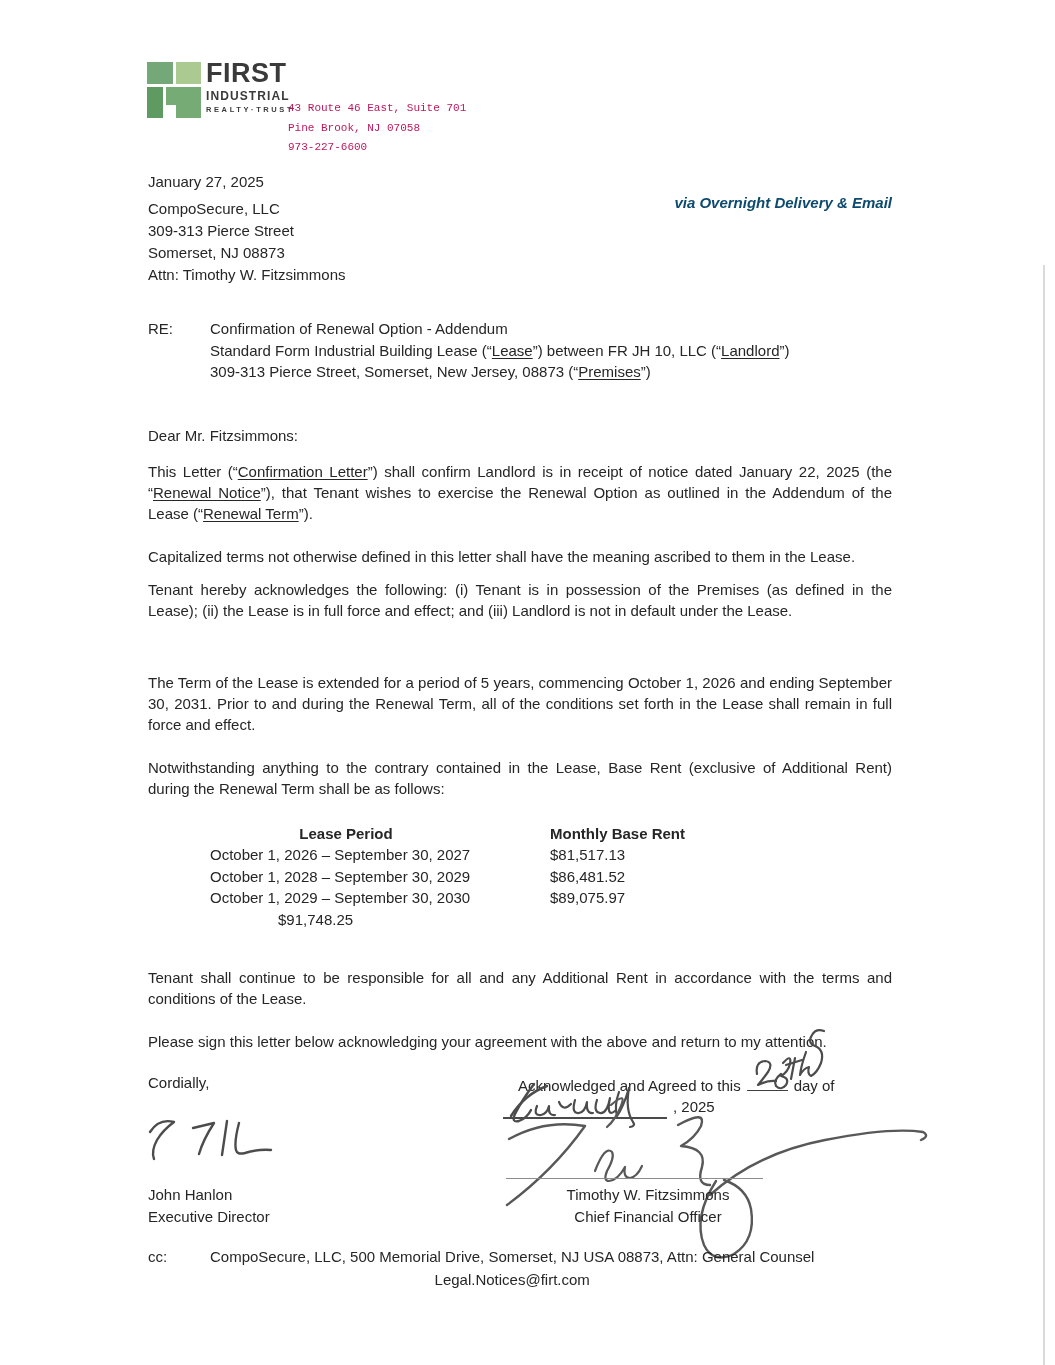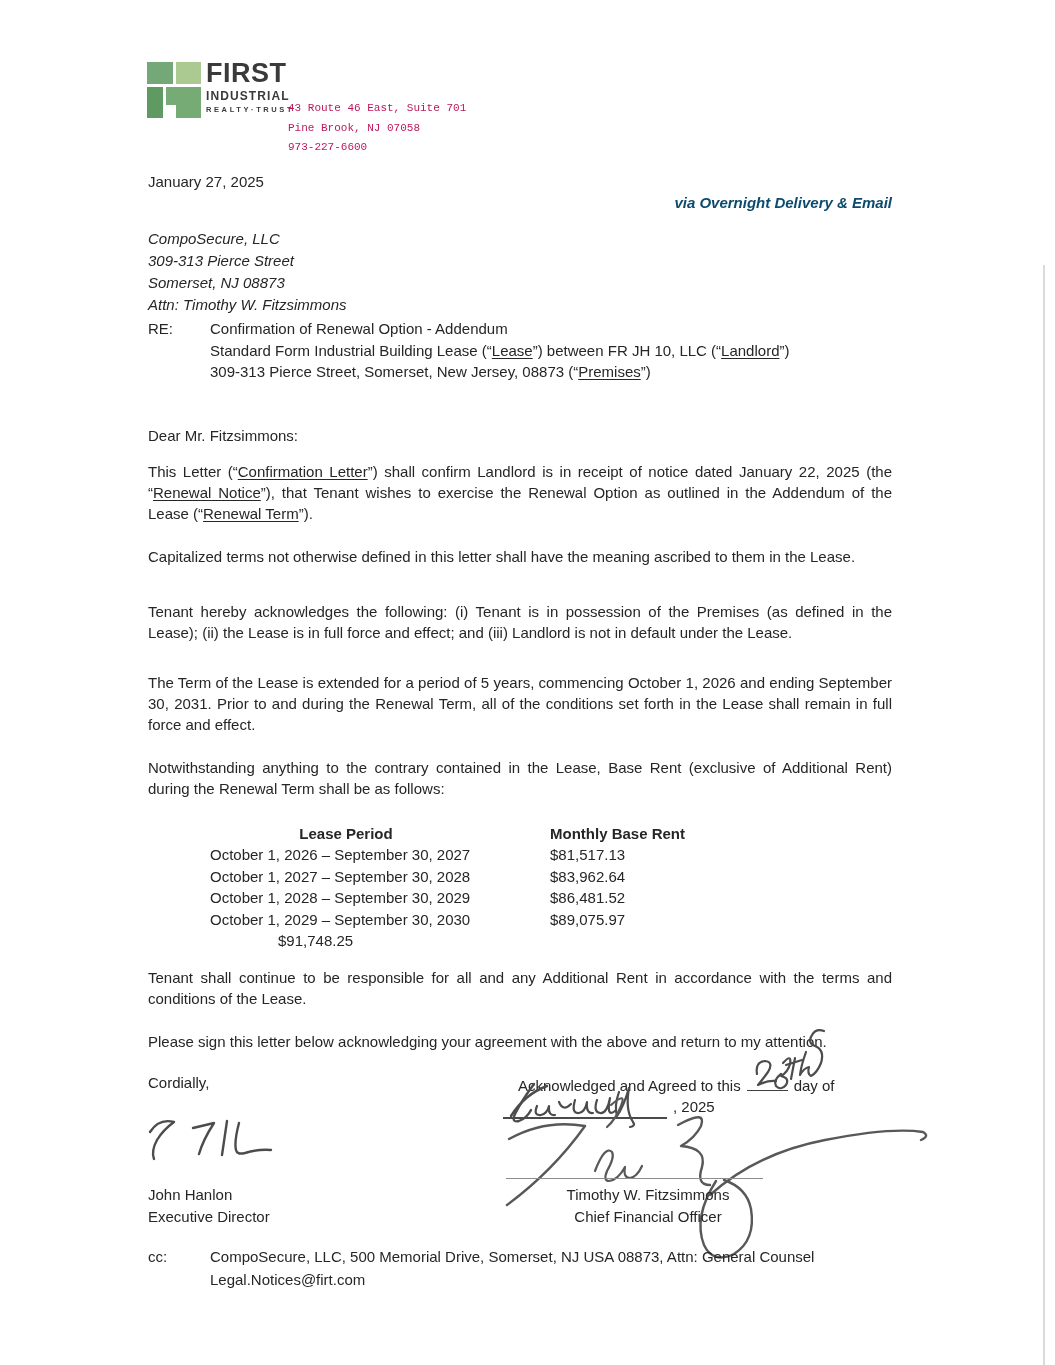--- a/index.html
+++ b/index.html
@@ -11,49 +11,49 @@
   .blk{position:absolute;}
   .logo-text{left:206px;top:60px;width:90px;color:#3a3a3a;line-height:1;}
   .logo-first{font-size:27px;font-weight:800;letter-spacing:0.5px;}
   .logo-industrial{font-size:12px;font-weight:700;letter-spacing:1.1px;margin-top:3px;}
   .logo-realty{font-size:7.5px;font-weight:700;letter-spacing:2.6px;margin-top:4px;}
   .addr{left:288px;top:99px;font-family:Liberation Mono, monospace;font-size:11px;line-height:19.5px;color:#be185d;}
   
   .t{font-size:15px;line-height:21px;}
   .date-line{left:148px;top:171px;}
   .via{left:148px;top:192px;width:744px;text-align:right;font-style:italic;font-weight:600;color:#0c4a6e;}
-  .recipient{left:148px;top:228px;line-height:22px;font-style:italic;}
+  .recipient{left:148px;top:198px;line-height:22px;}
   .re{left:148px;top:318px;width:744px;display:flex;}
   .re-label{width:62px;flex:none;}
   .re-lines{line-height:21.5px;}
   .salutation{left:148px;top:425px;}
   .para{left:148px;width:744px;text-align:justify;}
   .para span{text-underline-offset:2px;}
   .u{text-decoration:underline;text-underline-offset:2px;}
-  .p1{top:461px;} .p2{top:546px;} .p3{top:601px;} .p4{top:672px;} .p5{top:757px;}
+  .p1{top:461px;} .p2{top:546px;} .p3{top:579px;} .p4{top:672px;} .p5{top:757px;}
   .p6{top:967px;} .p7{top:1031px;text-align:left;}
   
   .rent-table{left:210px;top:823px;font-size:15px;line-height:21.3px;}
   .trow{display:flex;}
   .tc1{width:272px;} .tc2{width:200px;margin-left:68px;}
   .thead .tc1{text-align:center;font-weight:700;}
   .thead .tc2{font-weight:700;}
   .trow + .trow{margin-top:0.2px;}
   
   .cordially{left:148px;top:1072px;}
   .ack1{left:518px;top:1075px;white-space:nowrap;}
   .day-blank{display:inline-block;width:41px;height:15px;border-bottom:1.6px solid #3f3f3f;margin:0 6px;vertical-align:baseline;}
   .month-line{left:503px;top:1117px;width:164px;height:1.6px;background:#4a4a4a;}
   .year{left:673px;top:1096px;}
   .sig-line{left:506px;top:1178px;width:257px;height:1.3px;background:#8d8d8d;}
   .signer{left:508px;top:1184px;width:280px;text-align:center;line-height:21.5px;}
   .sender{left:148px;top:1184px;line-height:21.5px;}
   .cc{left:148px;top:1246px;width:760px;display:flex;}
   .cc-label{width:62px;flex:none;}
-  .cc-lines{line-height:22.5px;}
+  .cc-lines{line-height:22.5px;text-align:center;}
   .scan-line{left:1043px;top:265px;width:1.5px;height:1100px;background:#dadada;}
   svg{position:absolute;overflow:visible;}
   svg path{fill:none;stroke:#4c4c4c;stroke-linecap:round;stroke-linejoin:round;}
 </style>
 </head>
 <body>
 
 <div class="page">
 
   <div class="abs logo-mark">
@@ -101,24 +101,20 @@
   <div class="abs t para p5">Notwithstanding anything to the contrary contained in the Lease, Base Rent (exclusive of Additional Rent) during the Renewal Term shall be as follows:</div>
 
   <div class="abs rent-table">
     <div class="trow thead">
       <div class="tc1">Lease Period</div>
       <div class="tc2">Monthly Base Rent</div>
     </div>
     <div class="trow">
       <div class="tc1">October 1, 2026 – September 30, 2027</div>
       <div class="tc2">$81,517.13</div>
-    </div>
-    <div class="trow">
-      <div class="tc1">October 1, 2027 – September 30, 2028</div>
-      <div class="tc2">$83,962.64</div>
     </div>
     <div class="trow">
       <div class="tc1">October 1, 2028 – September 30, 2029</div>
       <div class="tc2">$86,481.52</div>
     </div>
     <div class="trow">
       <div class="tc1">October 1, 2029 – September 30, 2030</div>
       <div class="tc2">$89,075.97</div>
     </div>
     <div class="trow">

